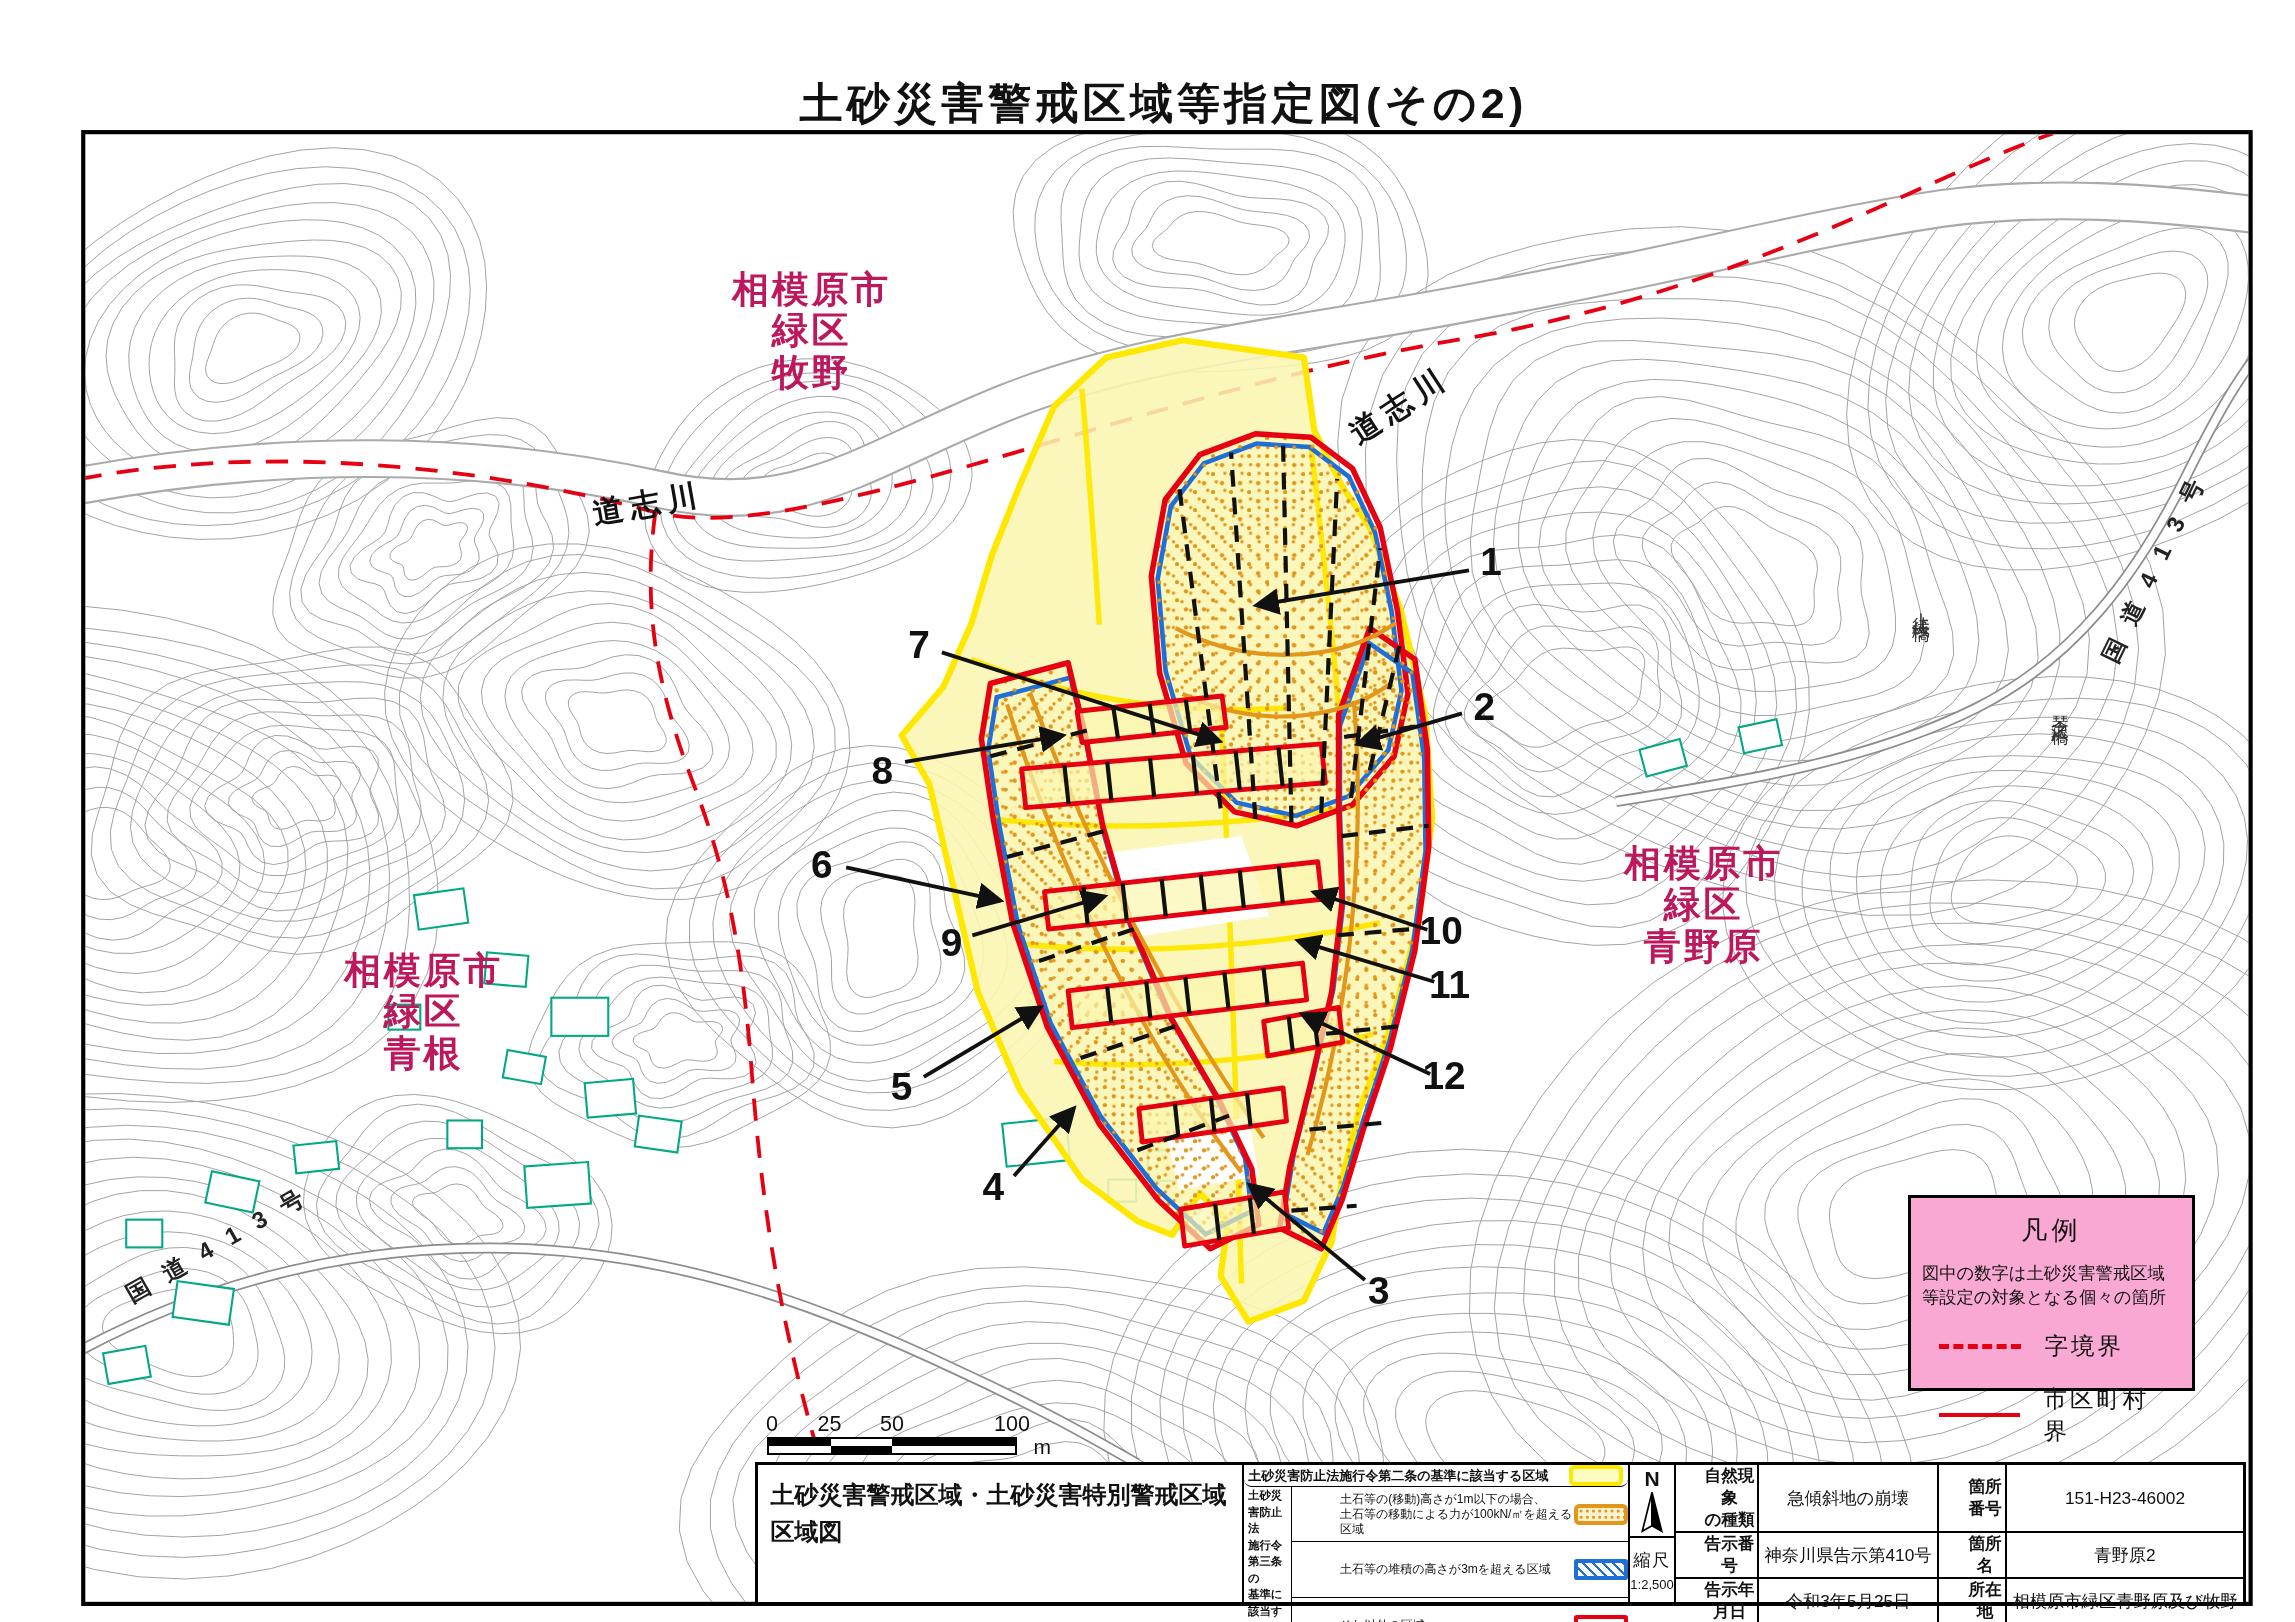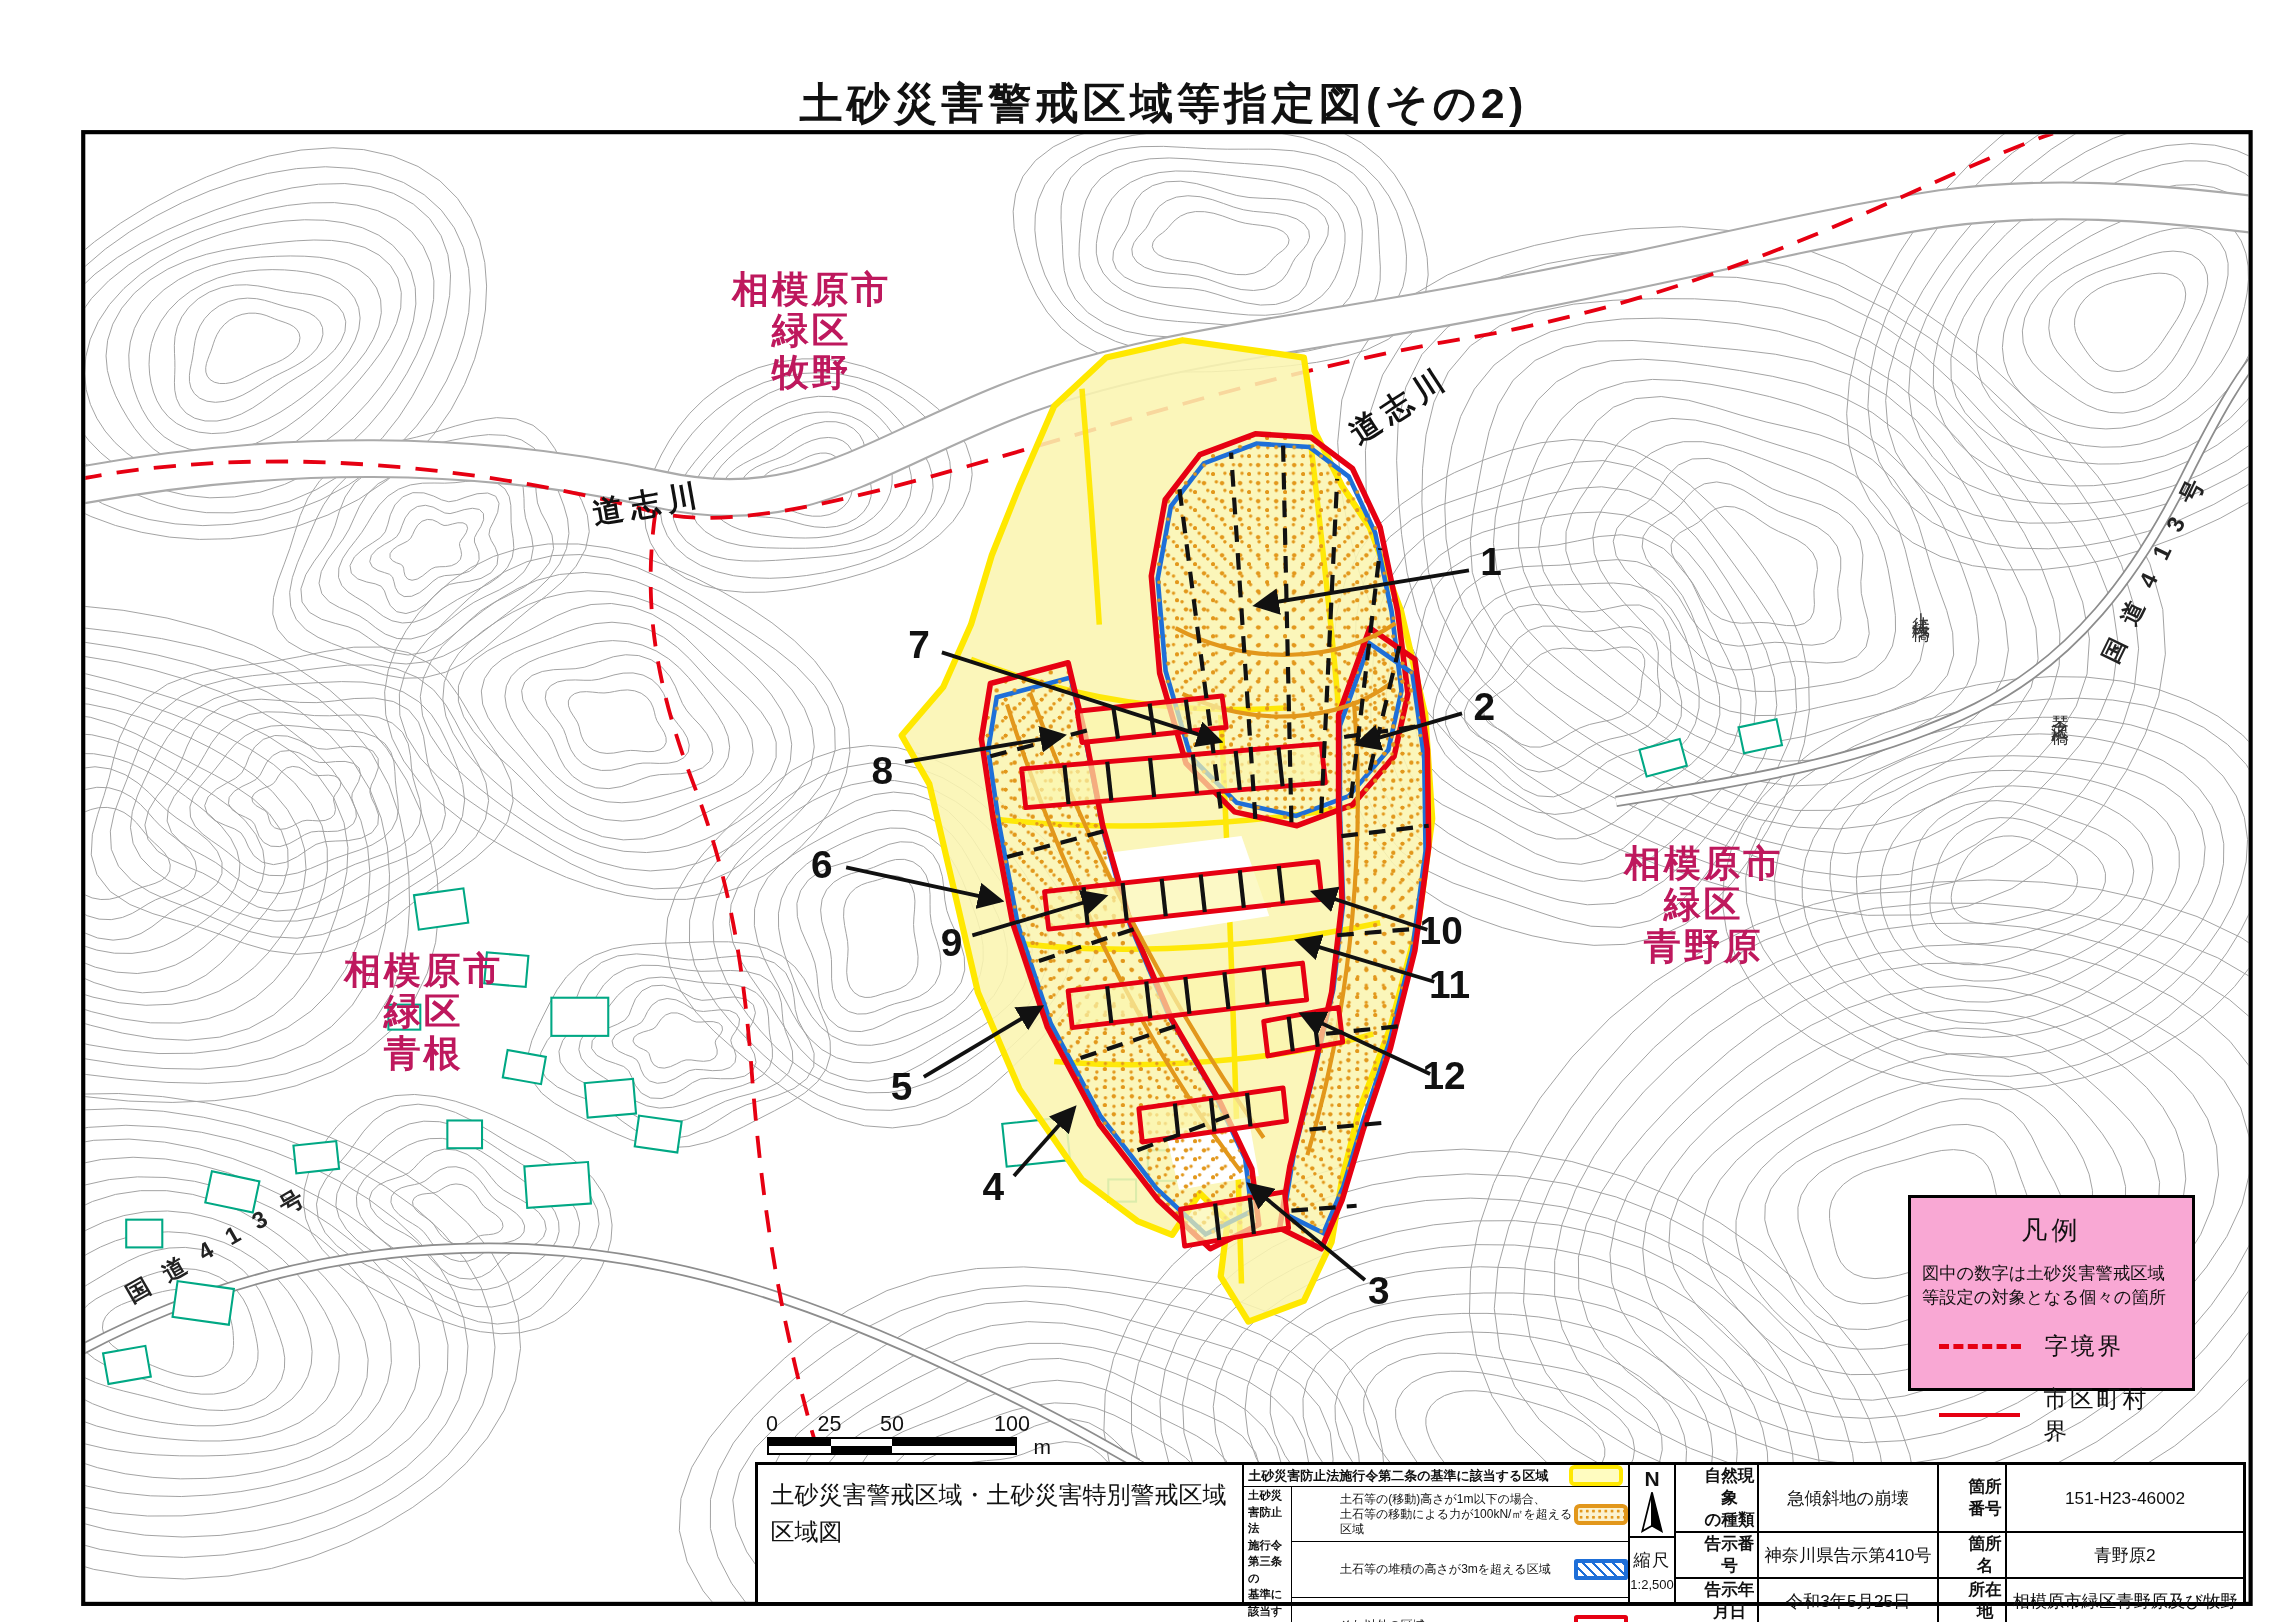--- a/index.html
+++ b/index.html
@@ -29,23 +29,23 @@
   #scalebar .ticks{position:relative;height:25px;font-size:21.5px;}
   #scalebar .ticks span{position:absolute;transform:translateX(-50%);}
   .bar{height:14px;border:2.1px solid #000;display:flex;flex-direction:column;}
   .bar .r{flex:1;display:flex;}
   .bar .s{height:100%;}
   .sb-unit{position:absolute;right:-36px;bottom:-5.5px;font-size:21px;}
   
   #infotable{left:755px;top:1462px;width:1491px;height:143px;border:3.5px solid #000;box-sizing:border-box;
              background:#fff;display:flex;font-size:14px;}
   .cellA{width:486px;border-right:2.8px solid #000;box-sizing:border-box;padding:11px 12.5px;
-         font-size:24px;line-height:1.55;white-space:pre-line;font-weight:400;}
+         font-size:24px;line-height:1.55;white-space:pre-line;font-weight:700;}
   .legB{width:386px;box-sizing:border-box;display:flex;flex-direction:column;border-right:2.1px solid #000;}
-  .legB .rowT{height:34px;display:flex;border-bottom:1.4px solid #000;}
+  .legB .rowT{height:34px;display:flex;border-bottom:1.4px solid #000;border-radius:8px;}
   .legB .rowT .desc{width:316px;display:flex;align-items:center;padding-left:4.2px;font-size:13px;font-weight:600;}
   .legB .lower{flex:1;display:flex;}
   .lab3{width:82px;border-right:1.4px solid #000;box-sizing:border-box;display:flex;align-items:center;
         padding-left:4px;font-size:11.4px;line-height:1.45;white-space:pre-line;font-weight:600;}
   .sub3{flex:1;display:flex;flex-direction:column;}
   .sub3 .srow{flex:1;display:flex;border-bottom:1.4px solid #000;}
   .sub3 .srow:last-child{border-bottom:none;}
   .sub3 .desc{width:234px;display:flex;align-items:center;padding-left:4.2px;font-size:12px;line-height:1.25;white-space:pre-line;margin-left:44px;}
   .swatch-cell{flex:1;display:flex;align-items:center;justify-content:center;}
   .sw{width:54px;height:21px;box-sizing:border-box;border-radius:5.5px;}

